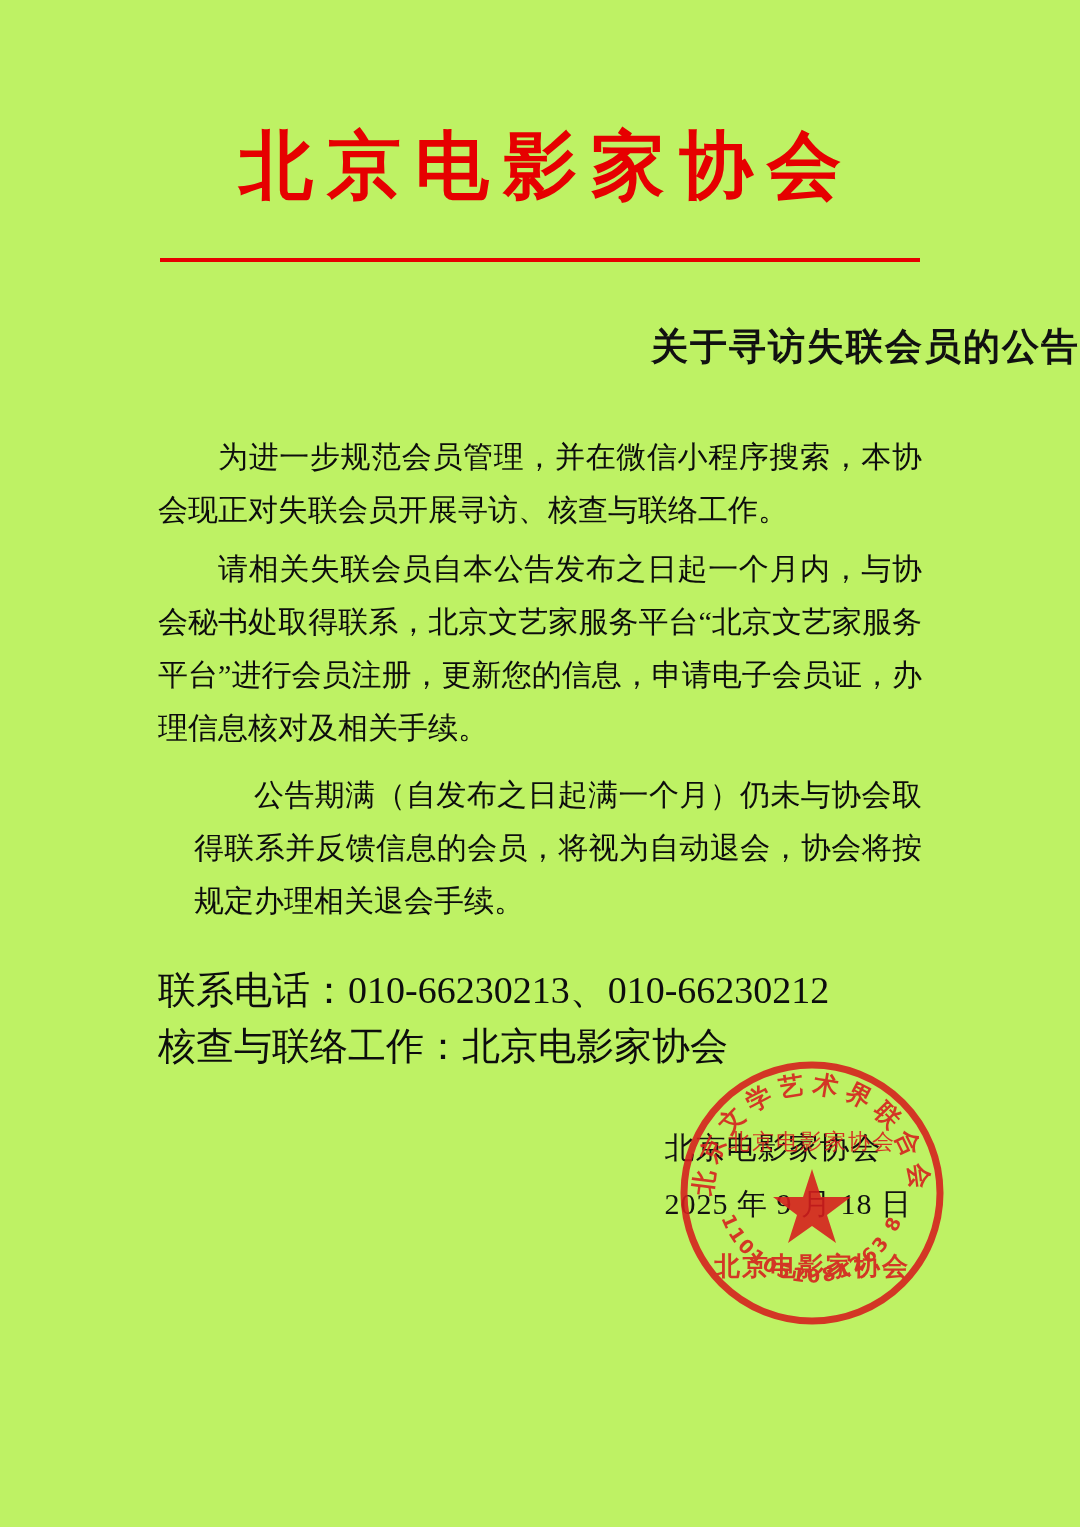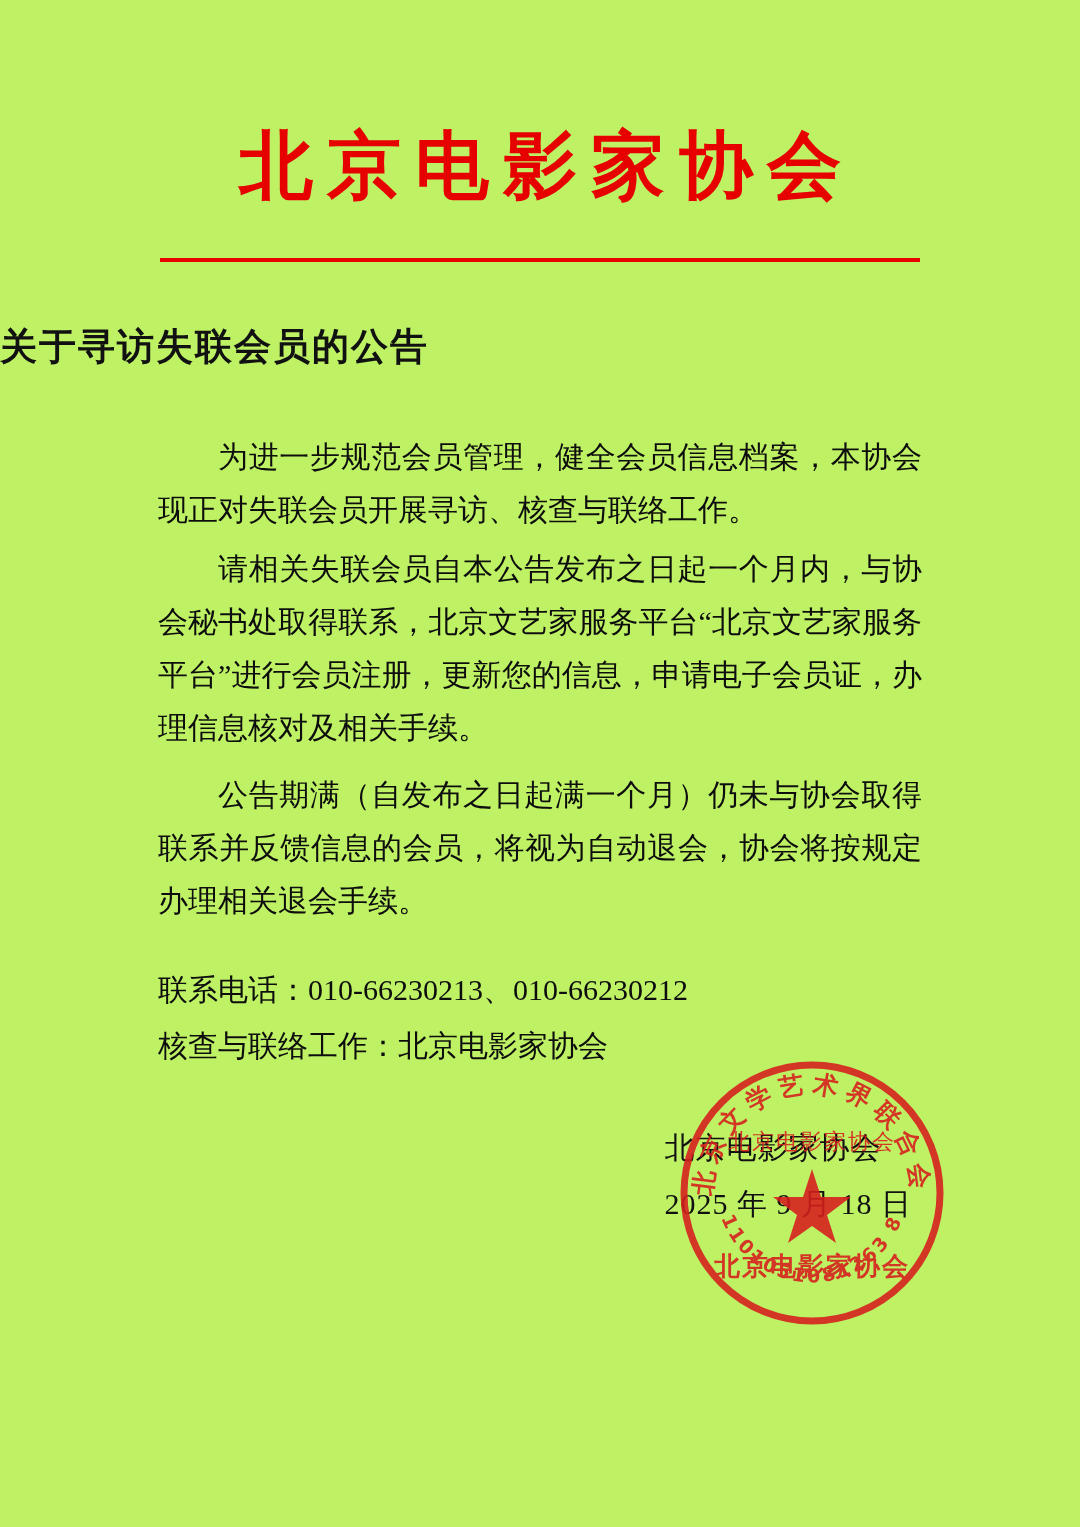--- a/index.html
+++ b/index.html
@@ -47,21 +47,21 @@
     height: 4px;
     background: #e60000;
   }
 
   
   .doc-title {
     position: absolute;
     top: 322px;
     left: 0;
     right: 0;
-    text-align: left;
+    text-align: right;
     font-family: "DejaVu Serif", "Liberation Serif", serif;
     font-weight: bold;
     font-size: 37px;
     letter-spacing: 2px;
     color: #111111;
   }
 
   .body-text {
     position: absolute;
     top: 430px;
@@ -72,28 +72,29 @@
     color: #0d0d0d;
     text-align: justify;
     text-justify: inter-ideograph;
   }
   .body-text p {
     margin: 0 0 6px 0;
     text-indent: 2em;
   }
   .body-text p.para-gap {
     margin-top: 14px;
+    margin-left: 36px;
   }
 
   .contact-block {
     position: absolute;
     top: 962px;
     left: 158px;
     width: 764px;
-    font-size: 30px;
+    font-size: 38px;
     line-height: 56px;
     color: #0d0d0d;
   }
   .contact-block div {
     white-space: nowrap;
   }
 
   
   .sign-block {
     position: absolute;
@@ -134,21 +135,21 @@
 <div class="page">
 
   <div class="letterhead">
     <div class="letterhead-title">北京电影家协会</div>
   </div>
   <div class="letterhead-rule"></div>
 
   <div class="doc-title">关于寻访失联会员的公告</div>
 
   <div class="body-text">
-    <p>为进一步规范会员管理，健全会员信息档案，本协会现正对失联会员开展寻访、核查与联络工作。</p>
+    <p>为进一步规范会员管理，并在微信小程序搜索，本协会现正对失联会员开展寻访、核查与联络工作。</p>
     <p>请相关失联会员自本公告发布之日起一个月内，与协会秘书处取得联系，北京文艺家服务平台“北京文艺家服务平台”进行会员注册，更新您的信息，申请电子会员证，办理信息核对及相关手续。</p>
     <p class="para-gap">公告期满（自发布之日起满一个月）仍未与协会取得联系并反馈信息的会员，将视为自动退会，协会将按规定办理相关退会手续。</p>
   </div>
 
   <div class="contact-block">
     <div>联系电话：010-66230213、010-66230212</div>
     <div>核查与联络工作：北京电影家协会</div>
   </div>
 
   <div class="sign-block">

